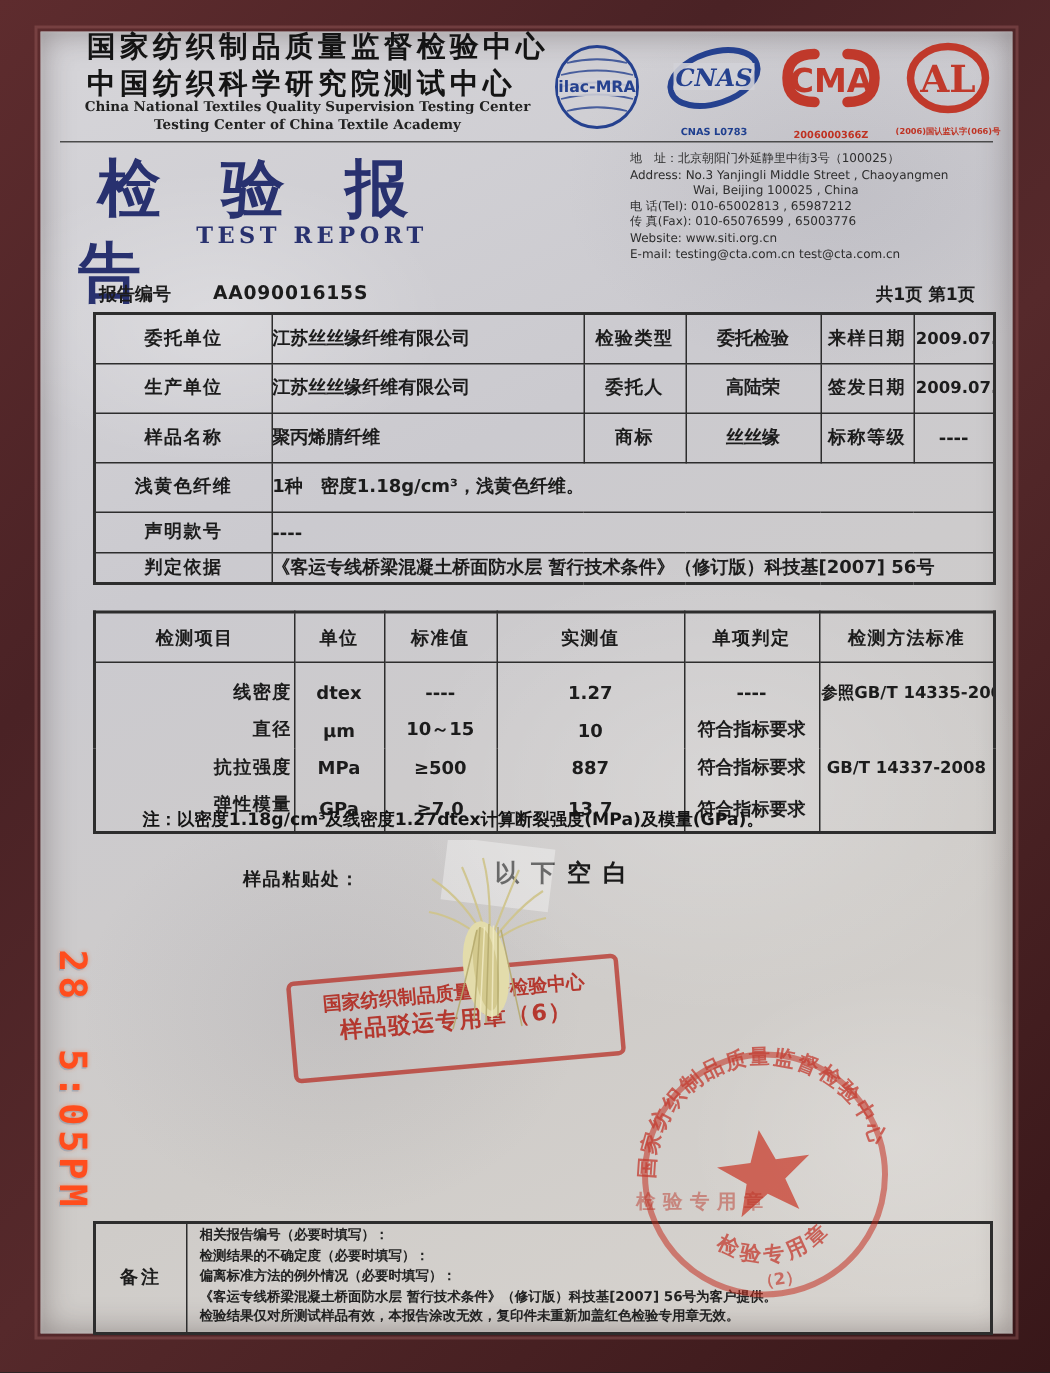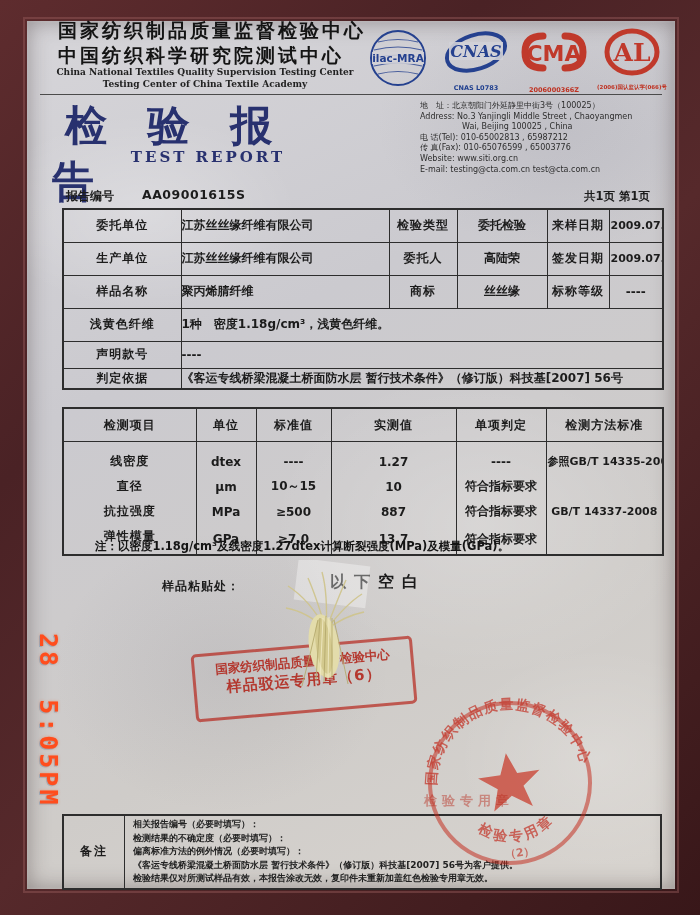--- a/index.html
+++ b/index.html
@@ -51,21 +51,21 @@
   
   table{border-collapse:collapse;table-layout:fixed;}
   .t-info{left:62px;top:208px;width:600px;border:2px solid #2d2d2d;}
   .t-info td{border:1px solid #2d2d2d;font-size:12px;overflow:hidden;white-space:nowrap;}
   .t-info .lbl{text-align:center;font-weight:700;letter-spacing:1px;}
   .t-info .val{padding-left:0;font-weight:600;}
   .t-info .ctr{text-align:center;font-weight:600;}
   .t-res{left:62px;top:407px;width:600px;border:2px solid #2d2d2d;}
   .t-res th{border:1px solid #2d2d2d;font-size:12px;font-weight:600;letter-spacing:1px;height:30px;}
   .t-res td{border-left:1px solid #2d2d2d;border-right:1px solid #2d2d2d;font-size:12px;font-weight:600;height:23px;text-align:center;white-space:nowrap;overflow:hidden;}
-  .t-res .name{text-align:center;letter-spacing:1px;}
+  .t-res .name{text-align:right;letter-spacing:1px;}
   .t-res tr.first td{padding-top:8px;}
   
   .note{left:95px;top:539px;font-size:11.5px;font-weight:bold;color:#141414;}
   .sample-label{left:162px;top:578px;font-size:12px;font-weight:bold;letter-spacing:1px;}
   .blank{left:330px;top:572px;font-size:16px;font-weight:bold;letter-spacing:8px;color:#1a1a1a;}
   
   .stamp-rect{
     left:193px;top:645px;width:216px;height:62px;transform:rotate(-5deg);
     border:3px solid rgba(182,32,22,.68);border-radius:5px;color:rgba(176,30,20,.85);
     text-align:center;z-index:4;

